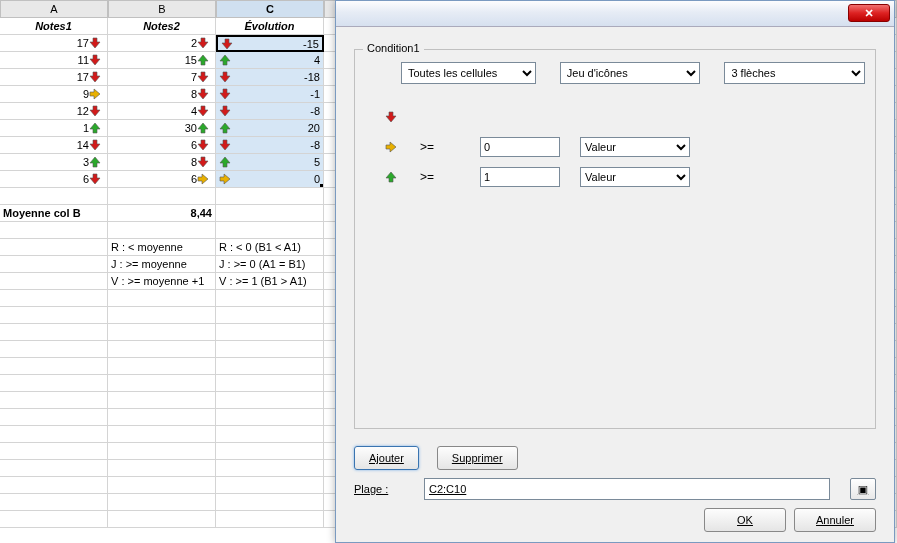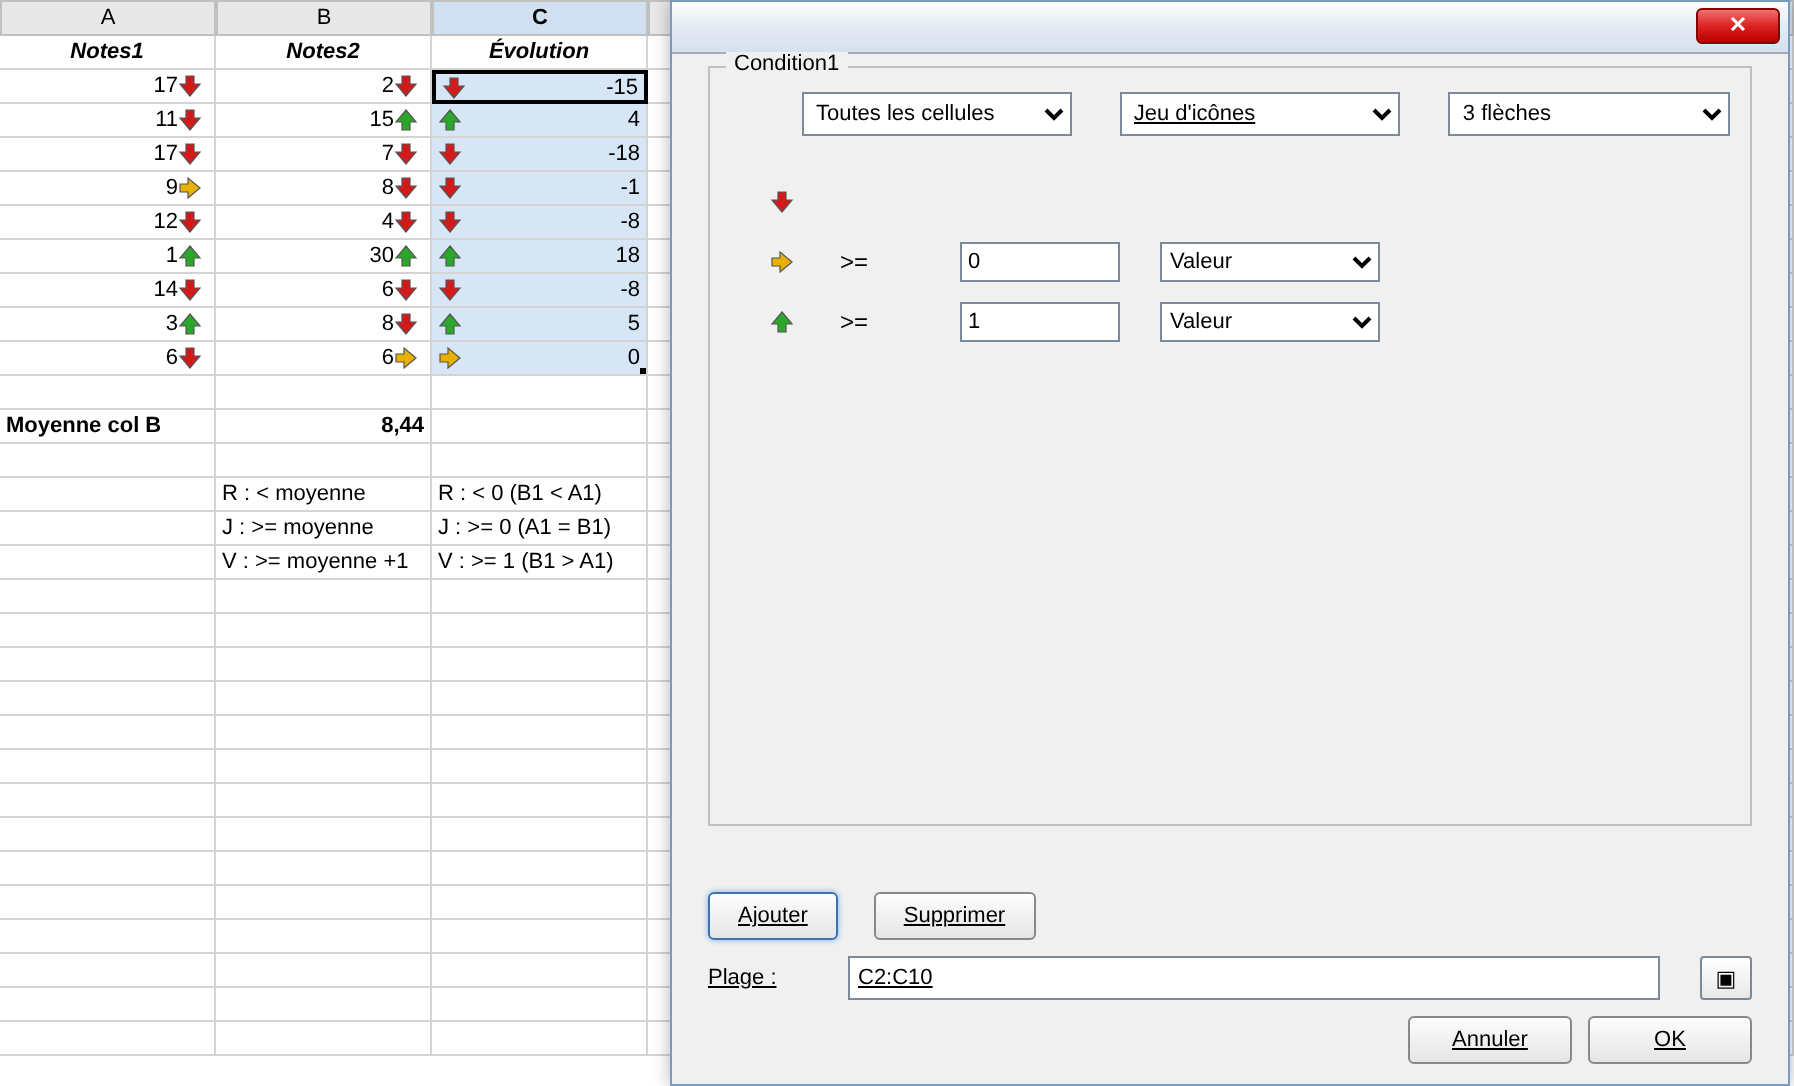--- a/index.html
+++ b/index.html
@@ -26,27 +26,27 @@
 
 
 .arr { width: 12px; height: 12px; display: inline-block; margin-right: 3px; flex-shrink:0; }
 .arr svg { width: 12px; height: 12px; display:block; }
 
 
 .dialog { position: absolute; left: 335px; top: 0; width: 560px; height: 543px; background: #f0f0f0; border: 1px solid #7a9ac0; box-shadow: 0 0 8px rgba(0,0,0,0.3); }
 .titlebar { height: 26px; background: linear-gradient(#fdfdfe,#e6ecf5 45%,#d6e0ef); border-bottom: 1px solid #aab; display: flex; align-items: center; padding: 0 6px; position: relative; }
 .title { font-size: 12px; color: #333; }
 .closebtn { position: absolute; right: 4px; top: 3px; width: 42px; height: 18px; background: linear-gradient(#f07070,#d22 50%,#b00); border: 1px solid #800; border-radius: 3px; color: #fff; text-align: center; line-height: 16px; font-size: 11px; font-weight: bold; }
-.dbody { padding: 6px 18px; position: relative; height: calc(100% - 26px); }
+.dbody { padding: 22px 18px; position: relative; height: calc(100% - 26px); }
 .fieldset { border: 1px solid #c0c0c0; padding: 12px 10px 10px 10px; height: 380px; position: relative; }
 .legend { position: absolute; top: -8px; left: 8px; background: #f0f0f0; padding: 0 4px; font-size: 11px; }
 .selrow { display: flex; gap: 24px; margin-bottom: 18px; }
 .combo { height: 22px; border: 1px solid #7a8a99; background: #fff; font-size: 11px; padding: 0 2px; }
 .combo1 { width: 140px; margin-left: 36px; }
-.combo2 { width: 146px; text-decoration: underline; }
+.combo2 { width: 146px; }
 .combo3 { width: 146px; }
 .iconline { display: flex; align-items: center; height: 30px; gap: 0; }
 .iconbox { width: 55px; display:flex; justify-content:center; }
 .opbox { width: 60px; font-size: 12px; }
 .valinput { width: 80px; height: 20px; border: 1px solid #7a8a99; padding: 0 3px; font-size: 11px; margin-right: 20px; }
 .valcombo { width: 110px; height: 20px; border: 1px solid #7a8a99; font-size: 11px; background:#fff; }
 
 .bottom { position: absolute; left: 18px; right: 18px; bottom: 10px; text-decoration: underline; }
 .btnrow { display:flex; gap: 18px; margin-bottom: 8px; }
 .btn { height: 24px; border: 1px solid #888; background: linear-gradient(#fdfdfd,#e5e5e5); font-size: 11px; padding: 0 14px; border-radius: 3px; }
@@ -240,21 +240,21 @@
               <use href="#arrow-up" fill="#2ba82b" stroke="#555" stroke-width="0.6"></use>
             </svg>
           </span>
         </div>
     <div class="cell wC num selC">
           <span class="arr">
             <svg viewBox="0 0 12 12">
               <use href="#arrow-up" fill="#2ba82b" stroke="#555" stroke-width="0.6"></use>
             </svg>
           </span>
-          <span style="margin-left:auto">18</span>
+          <span style="margin-left:auto">20</span>
         </div>
     <div class="cell wD"></div>
   </div>
       <div class="row">
     <div class="cell wA num">
           <span>14</span>
           <span class="arr">
             <svg viewBox="0 0 12 12">
               <use href="#arrow-down" fill="#d21a1a" stroke="#555" stroke-width="0.6"></use>
             </svg>
@@ -515,18 +515,18 @@
         <button class="btn">Supprimer</button>
       </div>
       <div class="rangerow">
         <span class="rangelbl">Plage :</span>
         <input class="rangeinput" value="C2:C10" style="">
         <div class="shrink">
           <span>▣</span>
         </div>
       </div>
       <div class="okrow">
+        <button class="okbtn">OK</button>
         <button class="okbtn">Annuler</button>
-        <button class="okbtn">OK</button>
       </div>
     </div>
   </div>
 </div>
 
 </body></html>

